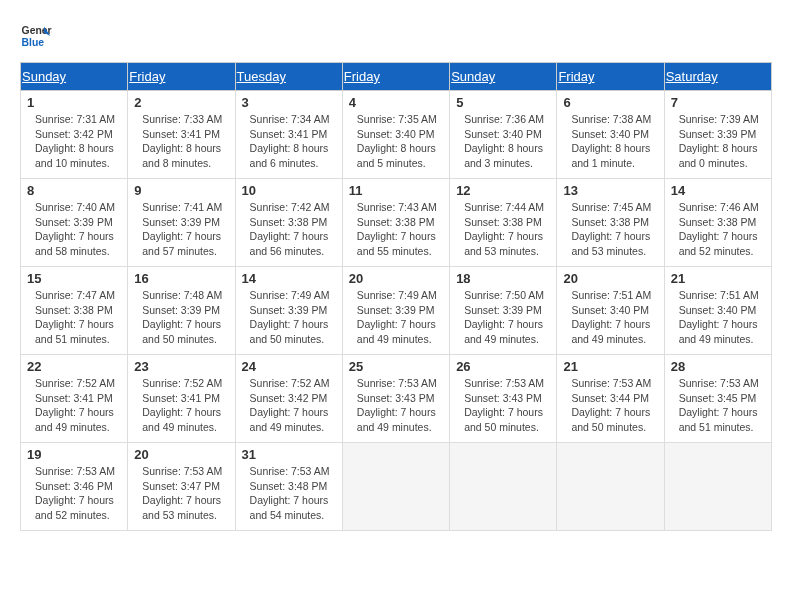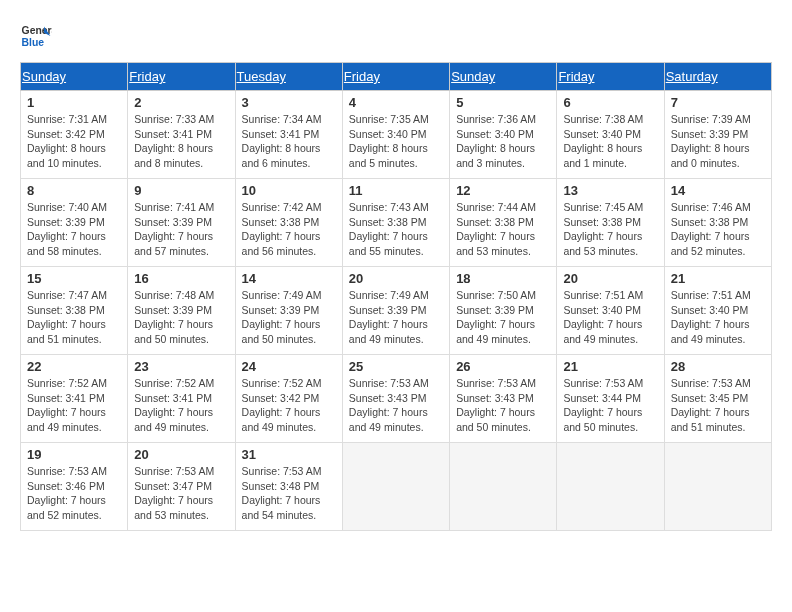--- a/index.html
+++ b/index.html
@@ -68,20 +68,21 @@
       font-size: 13px;
       font-weight: bold;
       color: #333;
       display: block;
       margin-bottom: 2px;
     }
     .day-info {
       color: #444;
       font-size: 10.5px;
       line-height: 1.4;
+      margin-left: 8px;
     }
   </style>
 </head>
 <body>
 
 <div class="header-area">
   <div class="logo">
     <svg class="logo-icon" viewBox="0 0 40 40" width="40" height="40">
       <text x="2" y="18" font-size="13" font-weight="bold" fill="#333">General</text>
       <text x="2" y="32" font-size="13" font-weight="bold" fill="#1565c0">Blue</text>

